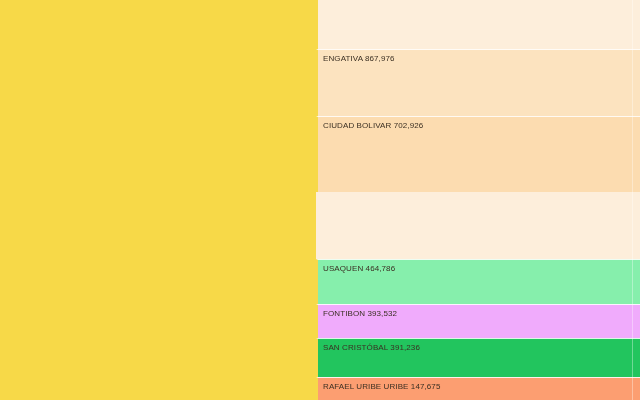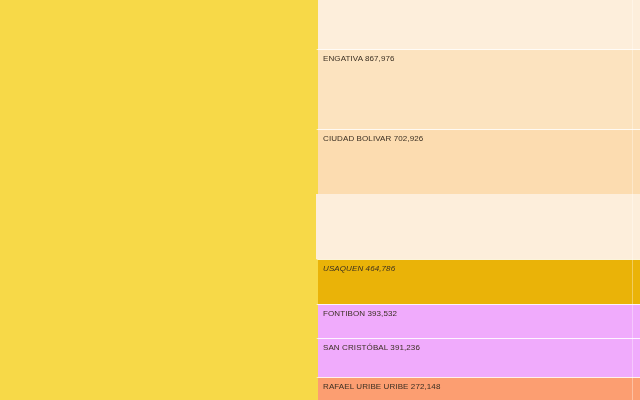--- a/index.html
+++ b/index.html
@@ -78,38 +78,38 @@
   <div id="treemap-column">
 
     <div class="tm-cell first" style="top:0px;height:49px;background:#fdeedb;">
       <span class="tm-label"></span>
     </div>
 
     <div class="tm-cell" style="top:49px;height:80px;background:#fce3bf;">
       <span class="tm-label">ENGATIVA 867,976</span>
     </div>
 
-    <div class="tm-cell" style="top:129px;height:65px;background:#fcdcb0;">
+    <div class="tm-cell" style="top:116px;height:76px;background:#fcdcb0;">
       <span class="tm-label">CIUDAD BOLIVAR 702,926</span>
     </div>
 
 
-    <div class="tm-cell" style="top:259px;height:45px;background:#eab308;font-style:italic;">
+    <div class="tm-cell" style="top:259px;height:45px;background:#86efac;">
       <span class="tm-label">USAQUEN 464,786</span>
     </div>
 
     <div class="tm-cell" style="top:304px;height:34px;background:#f0abfc;">
       <span class="tm-label">FONTIBON 393,532</span>
     </div>
 
-    <div class="tm-cell" style="top:338px;height:39px;background:#f0abfc;">
+    <div class="tm-cell" style="top:338px;height:39px;background:#22c55e;">
       <span class="tm-label">SAN CRISTÓBAL 391,236</span>
     </div>
 
     <div class="tm-cell" style="top:377px;height:23px;background:#fc9e71;">
-      <span class="tm-label">RAFAEL URIBE URIBE 272,148</span>
+      <span class="tm-label">RAFAEL URIBE URIBE 147,675</span>
     </div>
 
   </div>
 
   <div id="right-seam"></div>
 
 </div>
 
 </body></html>

